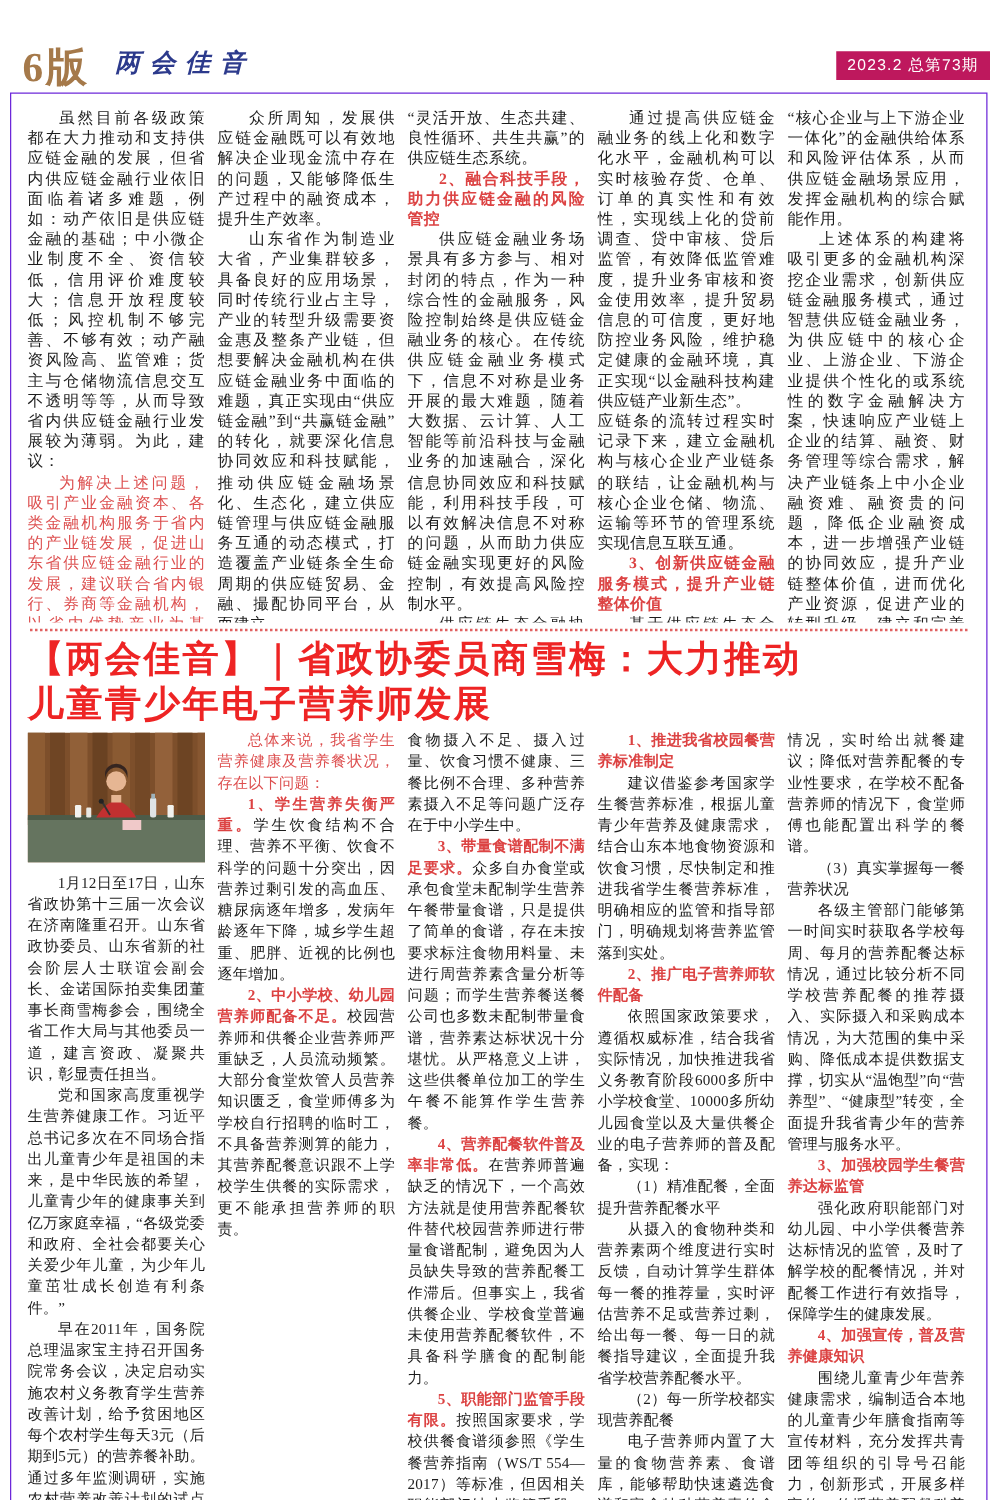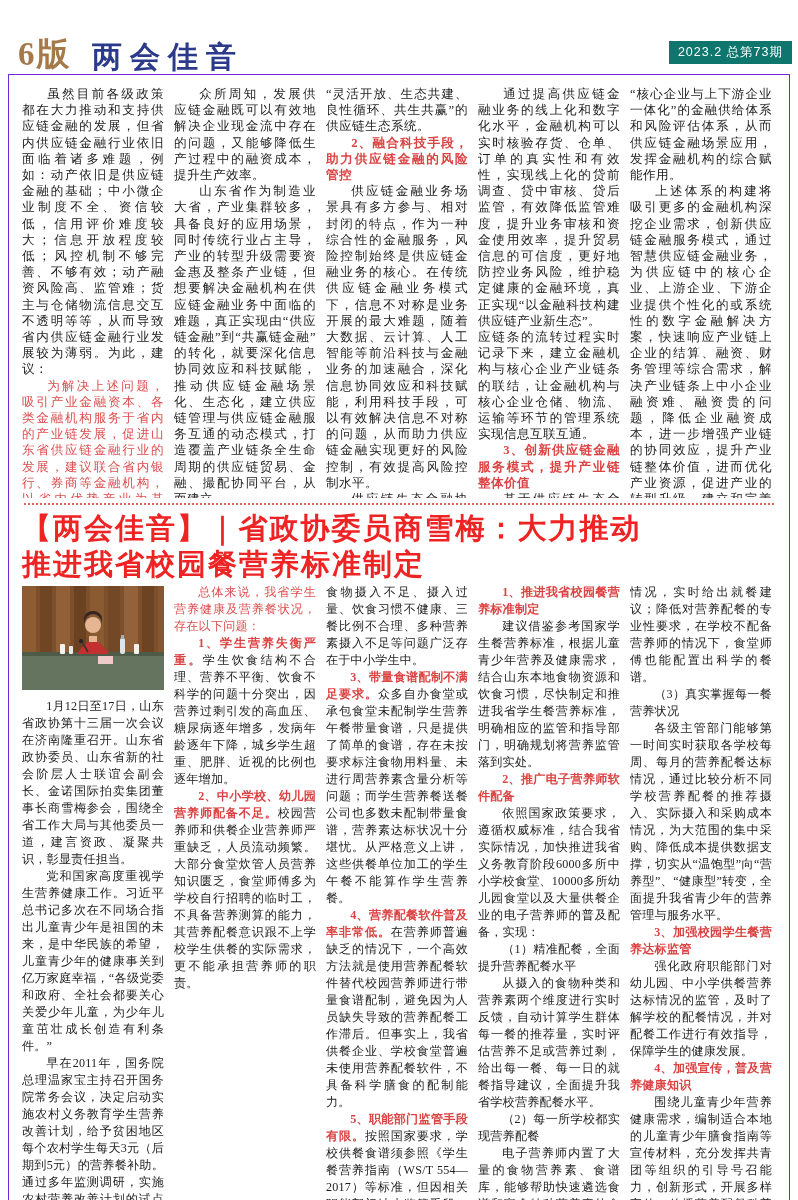--- a/index.html
+++ b/index.html
@@ -12,25 +12,25 @@
 
   
   .masthead{height:46px;position:relative;margin-top:28px;}
   .page-label{
     position:absolute;left:18px;top:4px;
     font-size:33px;font-weight:800;color:#a5794a;letter-spacing:2px;
     font-family:"Liberation Serif","DejaVu Serif",serif;
   }
   .section-title{
     position:absolute;left:92px;top:9px;
-    font-size:30px;font-weight:700;color:#2c3a8c;letter-spacing:8px;
+    font-size:20px;font-weight:700;color:#2c3a8c;letter-spacing:8px;font-style:italic;
   }
   .issue-badge{
     position:absolute;right:6px;top:13px;
-    background:#0f766e;color:#ffffff;font-size:12.5px;
+    background:#be185d;color:#ffffff;font-size:12.5px;
     padding:3px 9px;letter-spacing:1px;
   }
 
   
   .frame{
     position:absolute;left:8px;top:46px;width:782px;height:1146px;
     border:1px solid #6d28d9;box-sizing:border-box;
     padding:11px 13px 8px 13px;background:#fff;
   }
 
@@ -98,21 +98,21 @@
       <div class="col">
           <p class="para noindent"><span class="run normal">“核心企业与上下游企业一体化”的金融供给体系和风险评估体系，从而供应链金融场景应用，发挥金融机构的综合赋能作用。</span></p>
           <p class="para"><span class="run normal">上述体系的构建将吸引更多的金融机构深挖企业需求，创新供应链金融服务模式，通过智慧供应链金融业务，为供应链中的核心企业、上游企业、下游企业提供个性化的或系统性的数字金融解决方案，快速响应产业链上企业的结算、融资、财务管理等综合需求，解决产业链条上中小企业融资难、融资贵的问题，降低企业融资成本，进一步增强产业链的协同效应，提升产业链整体价值，进而优化产业资源，促进产业的转型升级，建立和完善共生共赢的产融综合生态圈。</span></p>
         </div>
     </div>
 
     <hr class="divider">
 
     <div class="headline">
       <div class="line">【两会佳音】｜省政协委员商雪梅：大力推动</div>
-      <div class="line">推进我省校园餐营养标准制定</div>
+      <div class="line">儿童青少年电子营养师发展</div>
     </div>
 
     <div class="cols bottom-cols">
       <div class="col">
         <div class="photo-wrap">
           <svg viewBox="0 0 142 104" xmlns="http://www.w3.org/2000/svg">
 
             <rect x="0" y="0" width="142" height="104" fill="#7d4f2b"></rect>
             <rect x="0" y="0" width="14" height="74" fill="#8d5c33"></rect>
             <rect x="18" y="0" width="12" height="74" fill="#6f4524"></rect>

